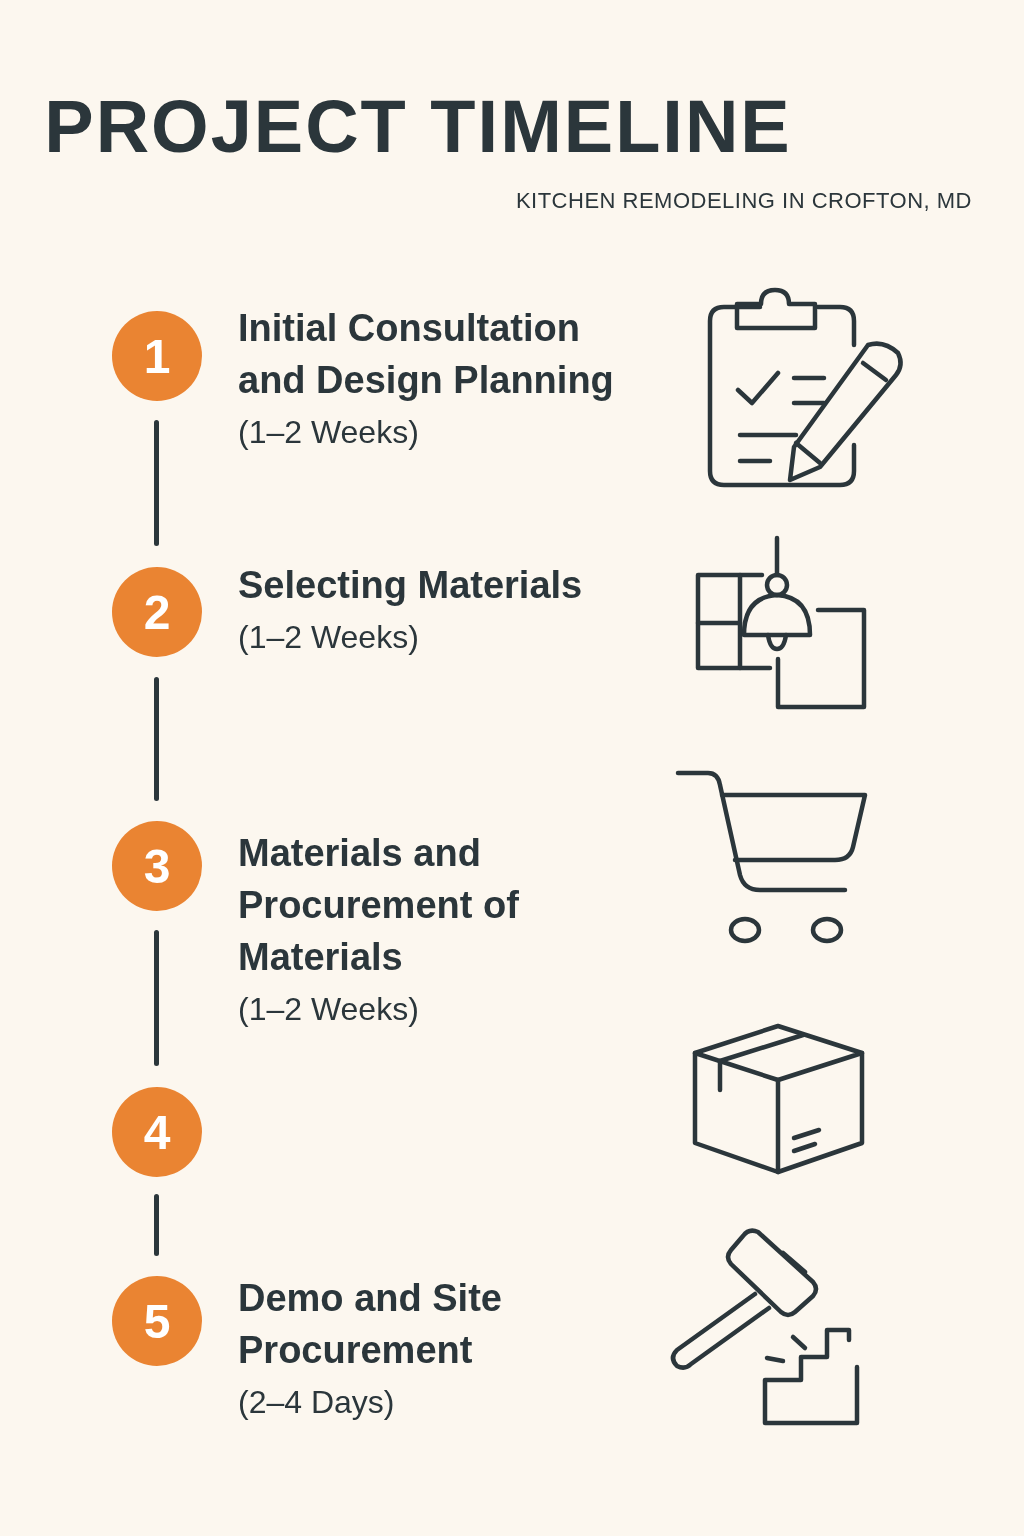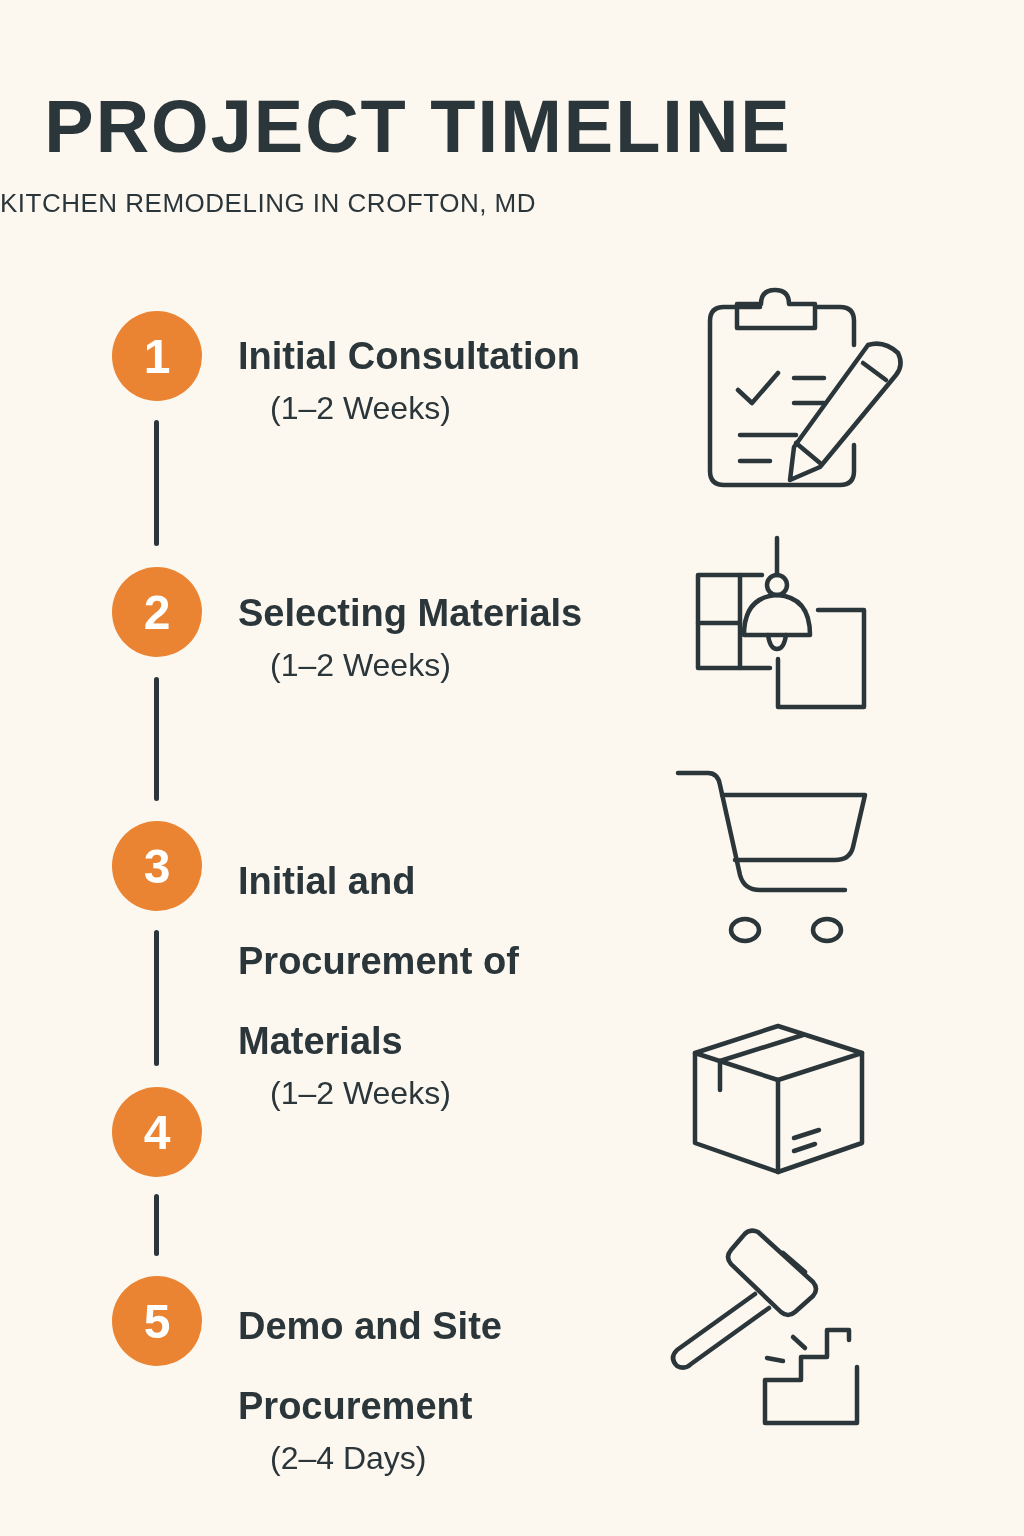--- a/index.html
+++ b/index.html
@@ -11,49 +11,50 @@
     position: relative;
     overflow: hidden;
   }
   .title {
     position: absolute; top: 84px; left: 0; width: 836px;
     text-align: center; font-size: 74px; font-weight: 700;
     letter-spacing: 2px; color: #2b363b;
   }
   .subtitle {
     position: absolute; top: 188px; left: 0; width: 972px;
-    text-align: left; font-size: 26px; font-weight: 400;
+    text-align: right; font-size: 22px; font-weight: 400;
     letter-spacing: 0.5px; color: #2b363b;
   }
   .step-num {
     position: absolute; left: 112px; width: 90px; height: 90px;
     border-radius: 50%; background: #ea8432;
     color: #fff; font-size: 48px; font-weight: 700;
     display: flex; align-items: center; justify-content: center;
   }
   .connector {
     position: absolute; left: 154px; width: 5px; background: #2b363b; border-radius: 3px;
   }
   .step-text { position: absolute; left: 238px; width: 420px; }
-  .step-title { font-size: 38px; font-weight: 700; line-height: 52px; color: #2b363b; margin-top: 28px; }
-  .step-dur { font-size: 32px; font-weight: 400; line-height: 52px; color: #2b363b; margin-left: 32px; }
+  .step-title { font-size: 38px; font-weight: 700; line-height: 52px; color: #2b363b; }
+  .step-dur { font-size: 32px; font-weight: 400; line-height: 52px; color: #2b363b; }
   .icon { position: absolute; }
   .icon svg { display: block; }
   .icon svg * { fill: none; stroke: #2b363b; stroke-width: 4.5; stroke-linecap: round; stroke-linejoin: round; }
 </style>
 </head>
 <body>
 
 <div class="title">PROJECT TIMELINE</div>
 <div class="subtitle">KITCHEN REMODELING IN CROFTON, MD</div>
 
 <div class="step-num" style="top:311px">1</div>
 <div class="connector" style="top:420px;height:126px"></div>
 <div class="step-text" style="top:302px">
   <div class="step-title">Initial Consultation</div>
+  <div class="step-title">and Design Planning</div>
   <div class="step-dur">(1–2 Weeks)</div>
 </div>
 <div class="icon" style="left:700px;top:285px">
   <svg width="215" height="210" viewBox="0 0 215 210">
     <path d="M60 22 H24 Q10 22 10 36 V186 Q10 200 24 200 H140 Q154 200 154 186 V160"></path>
     <path d="M118 22 H140 Q154 22 154 36 V60"></path>
     <path d="M37 43 V19 H61 Q61 5 75 5 Q89 5 89 19 H115 V43 Z"></path>
     <path d="M38 105 L52 118 L78 88"></path>
     <path d="M94 93 H124"></path>
       <path d="M94 118 H124"></path>
@@ -80,21 +81,21 @@
     <circle cx="87" cy="50" r="10"></circle>
     <path d="M54 100 Q54 62 87 60 Q120 62 120 100 Z"></path>
     <path d="M78 100 Q80 114 87 114 Q94 114 96 100"></path>
     <path d="M128 75 H174 V172 H88 V124"></path>
   </svg>
 </div>
 
 <div class="step-num" style="top:821px">3</div>
 <div class="connector" style="top:930px;height:136px"></div>
 <div class="step-text" style="top:827px">
-  <div class="step-title">Initial and</div>
+  <div class="step-title">Materials and</div>
   <div class="step-title">Procurement of</div>
   <div class="step-title">Materials</div>
   <div class="step-dur">(1–2 Weeks)</div>
 </div>
 <div class="icon" style="left:670px;top:765px">
   <svg width="205" height="185" viewBox="0 0 205 185">
     <path d="M8 8 H38 Q48 8 50 20 L70 110 Q74 125 90 125 H175"></path>
     <path d="M52 30 H195 L183 82 Q180 95 165 95 H65"></path>
     <ellipse cx="75" cy="165" rx="14" ry="11"></ellipse>
     <ellipse cx="157" cy="165" rx="14" ry="11"></ellipse>

